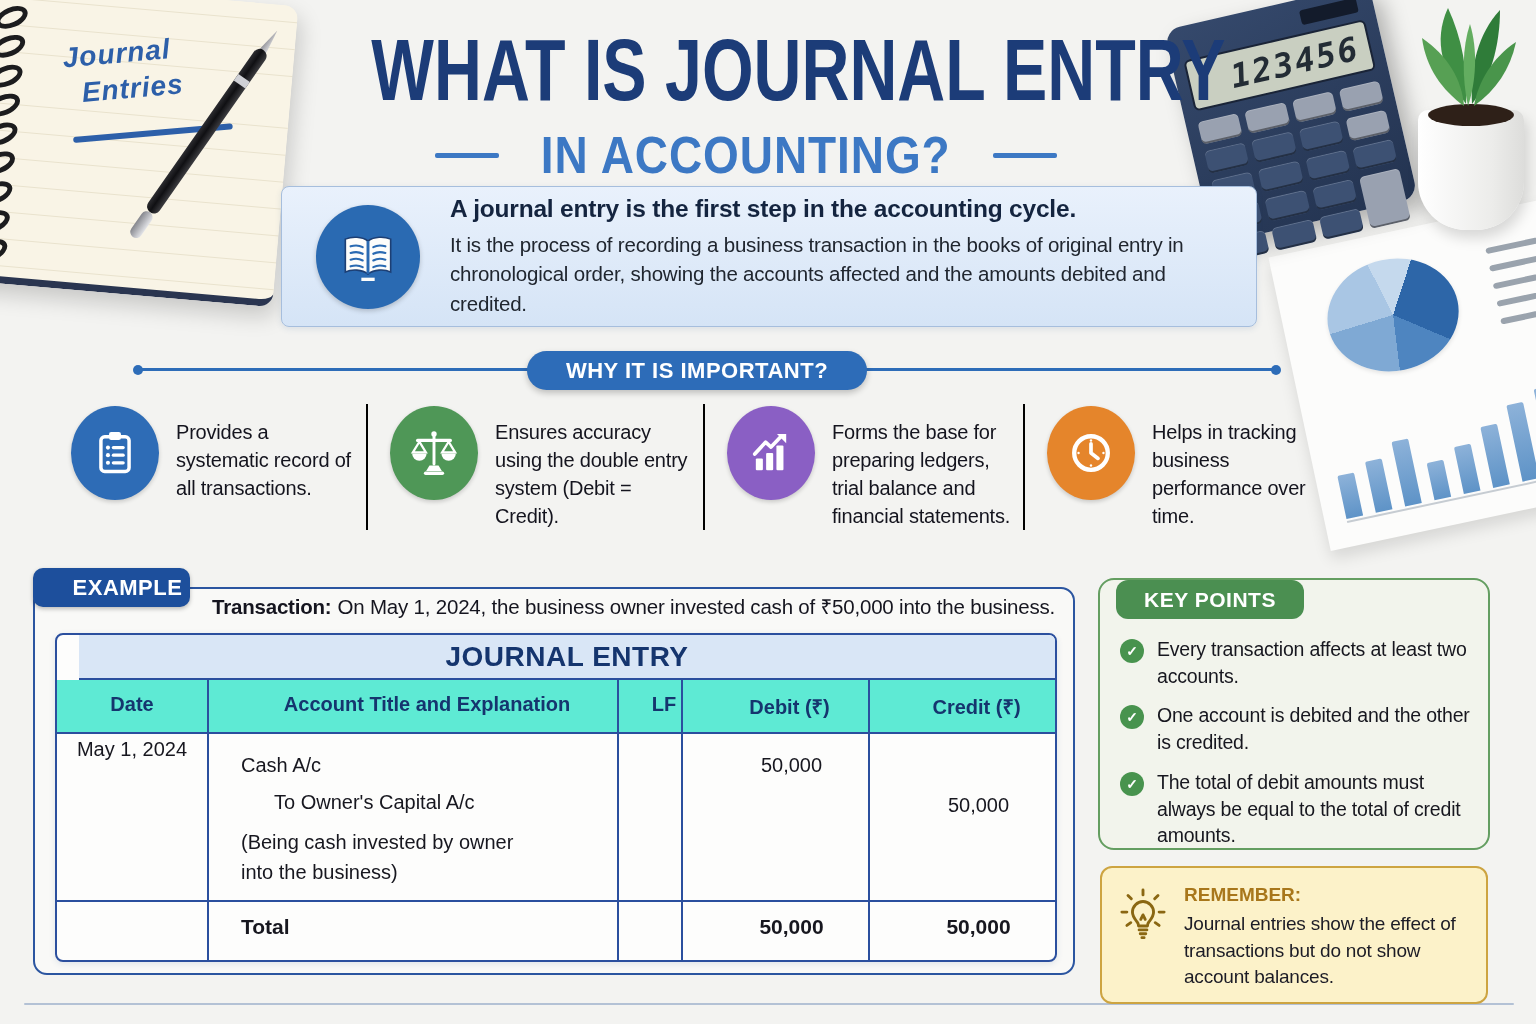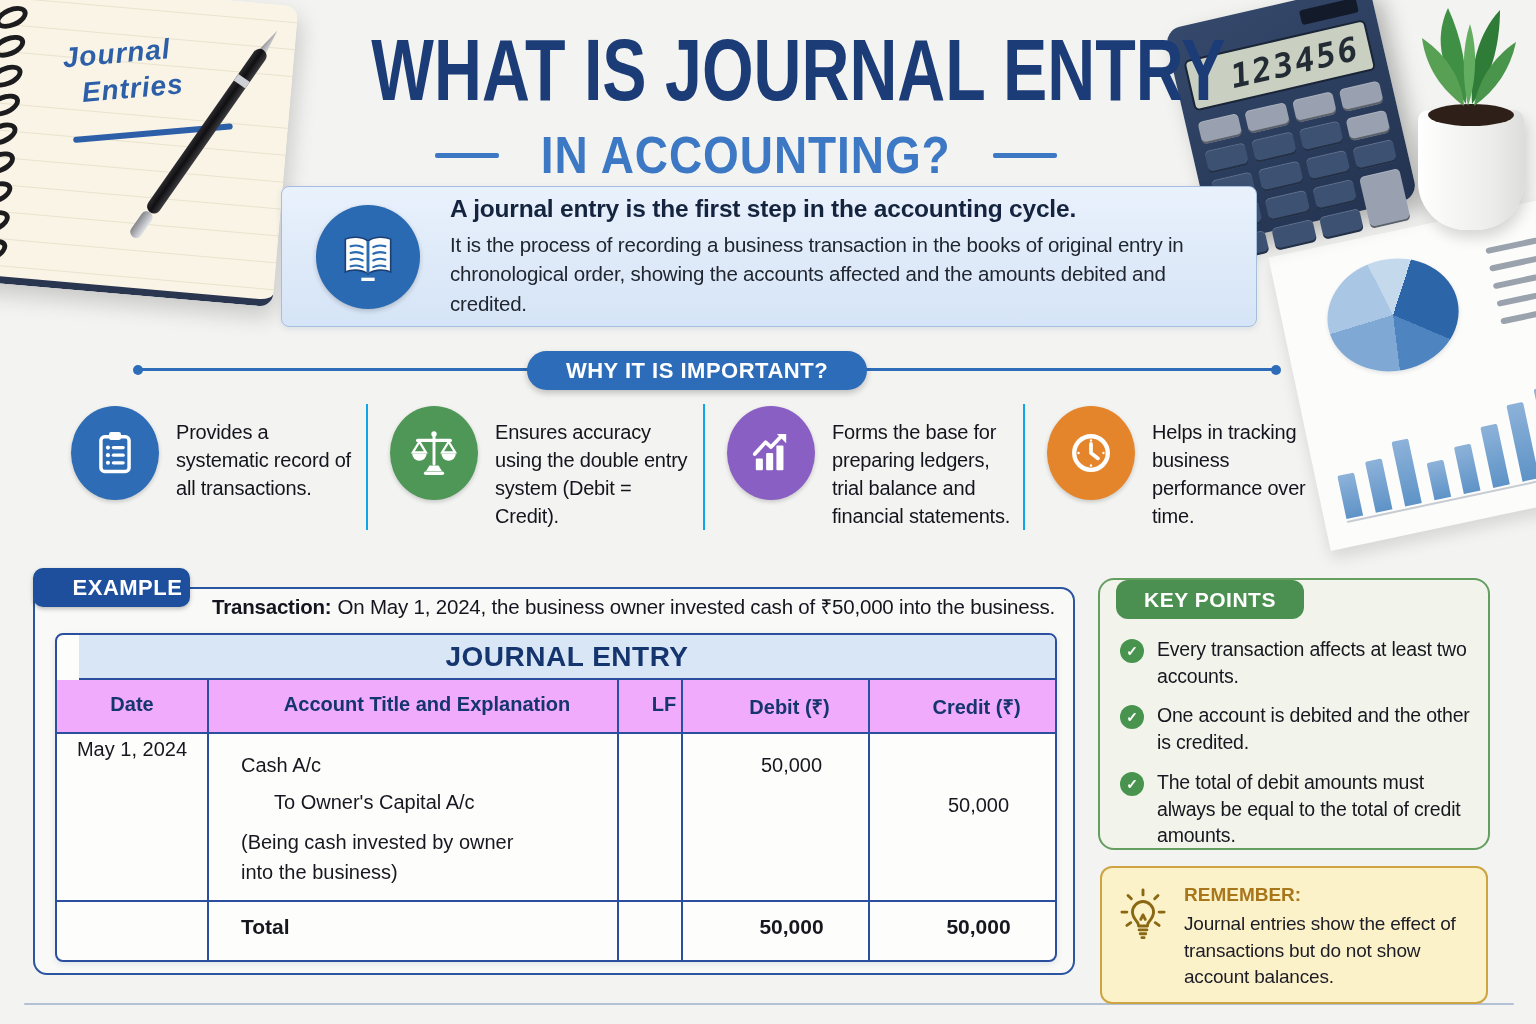--- a/index.html
+++ b/index.html
@@ -92,21 +92,21 @@
   
   .imp-line { position:absolute; left:141px; top:368px; width:1132px; height:3px; background:#2d6cb8; }
   .imp-dot { position:absolute; width:10px; height:10px; border-radius:50%; background:#2d6cb8; top:365px; }
   .imp-dot.left { left:133px; } .imp-dot.right { left:1271px; }
   .imp-pill { position:absolute; left:527px; top:351px; width:340px; height:39px; background:#2d6cb8;
     border-radius:20px; color:#fff; font-weight:bold; font-size:22px; letter-spacing:.5px;
     display:flex; align-items:center; justify-content:center; box-shadow:0 3px 6px rgba(0,0,0,.22); }
   .imp-grid { position:absolute; left:67px; top:404px; width:1250px;
     display:grid; grid-template-columns:299px 337px 320px 294px; }
   .imp-item { display:flex; gap:17px; padding:2px 6px 0 4px; }
-  .imp-item.bordered { border-left:2px solid #0ea5e9; padding-left:22px; }
+  .imp-item.bordered { border-left:2px solid #000000; padding-left:22px; }
   .imp-icon { width:88px; height:94px; border-radius:50%; flex:none;
     display:flex; align-items:center; justify-content:center; box-shadow:0 2px 4px rgba(0,0,0,.18); }
   .imp-text { font-size:20px; color:#14141e; line-height:1.4; padding-top:12px; letter-spacing:-.2px; }
 
   
   .example-box { position:absolute; left:33px; top:587px; width:1042px; height:388px;
     border:2px solid #2b55a0; border-radius:14px; background:rgba(253,253,252,.55); }
   .example-badge { position:absolute; left:33px; top:568px; width:157px; height:39px; background:#1d4f9c;
     border-radius:10px; color:#fff; font-weight:bold; font-size:22px; letter-spacing:.5px;
     display:flex; align-items:center; justify-content:center; z-index:2; box-shadow:0 2px 4px rgba(0,0,0,.25);padding-left:32px; }
@@ -114,21 +114,21 @@
   .transaction b { margin-right:6px; }
 
   .jtable { position:absolute; left:55px; top:633px; width:1002px;
     border:2px solid #2b4f9e; border-radius:8px; overflow:hidden; background:#fdfdfc;
     box-shadow:0 2px 6px rgba(40,80,140,.12); }
   .jt-title { height:45px; background:#d9e6f6; border-bottom:2px solid #2b4f9e;
     display:flex; align-items:center; justify-content:center;
     font-weight:bold; font-size:28px; color:#15356e; letter-spacing:.5px;margin-left:22px; }
   .jt-row { display:grid; grid-template-columns:150px 410px 64px 187px 187px; }
   .jt-row .cell + .cell { border-left:2px solid #2b4f9e;padding-left:32px; }
-  .jt-head { background:#f0abfc; border-bottom:2px solid #2b4f9e; }
+  .jt-head { background:#5eead4; border-bottom:2px solid #2b4f9e; }
   .jt-head .cell { padding:13px 4px 12px; font-weight:bold; font-size:20px; color:#15356e; text-align:center; }
   .jt-body { height:168px; border-bottom:2px solid #2b4f9e; }
   .jt-body .cell { font-size:20px; color:#17171f; }
   .cell.c-date { text-align:center; padding-top:4px; }
   .cell.c-acct { padding:20px 0 0 22px; }
   .acct-l2 { margin-top:14px; padding-left:33px; }
   .acct-l3 { margin-top:13px; width:300px; line-height:1.5; }
   .cell.c-debit { text-align:center; padding-top:20px; }
   .cell.c-credit { text-align:center; padding-top:60px; }
   .jt-total { height:58px; }

